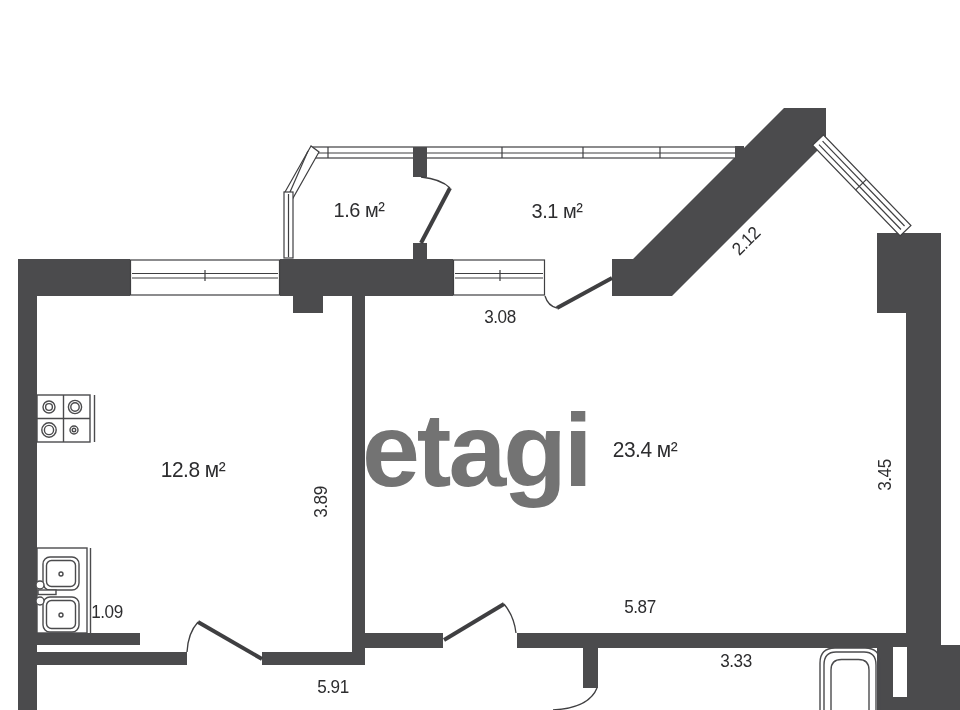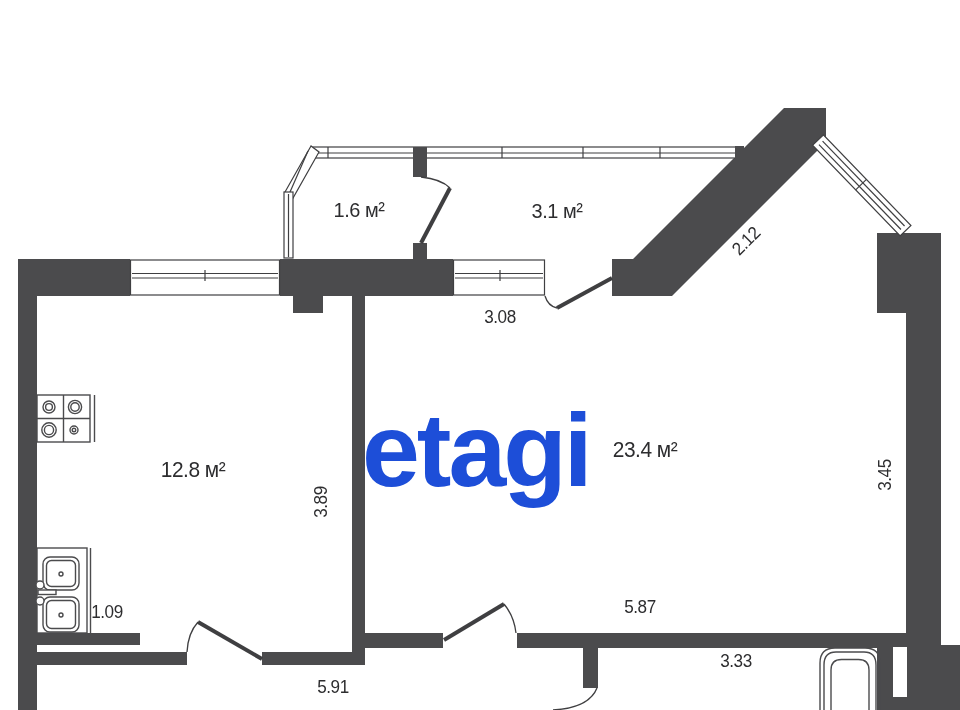--- a/index.html
+++ b/index.html
@@ -3,21 +3,21 @@
 <meta charset="utf-8">
 <style>
   html,body{margin:0;padding:0;background:#fff;}
   .plan{
     position:relative;width:960px;height:710px;background:#ffffff;
     font-family:"Liberation Sans",sans-serif;overflow:hidden;
   }
   .watermark{
     position:absolute;left:362px;top:398px;z-index:1;
     font-size:104px;font-weight:700;letter-spacing:-3px;
-    color:#1d4ed8;line-height:1;user-select:none;
+    color:#737373;line-height:1;user-select:none;
   }
   .layer{position:absolute;left:0;top:0;z-index:2;}
   .lbl{
     position:absolute;z-index:3;color:#2d2d2f;white-space:nowrap;
     line-height:1;letter-spacing:-0.5px;
   }
   .lbl.room{font-size:21px;}
   .lbl.room-big{font-size:22px;}
   .lbl.dim{font-size:18px;}
 </style>

